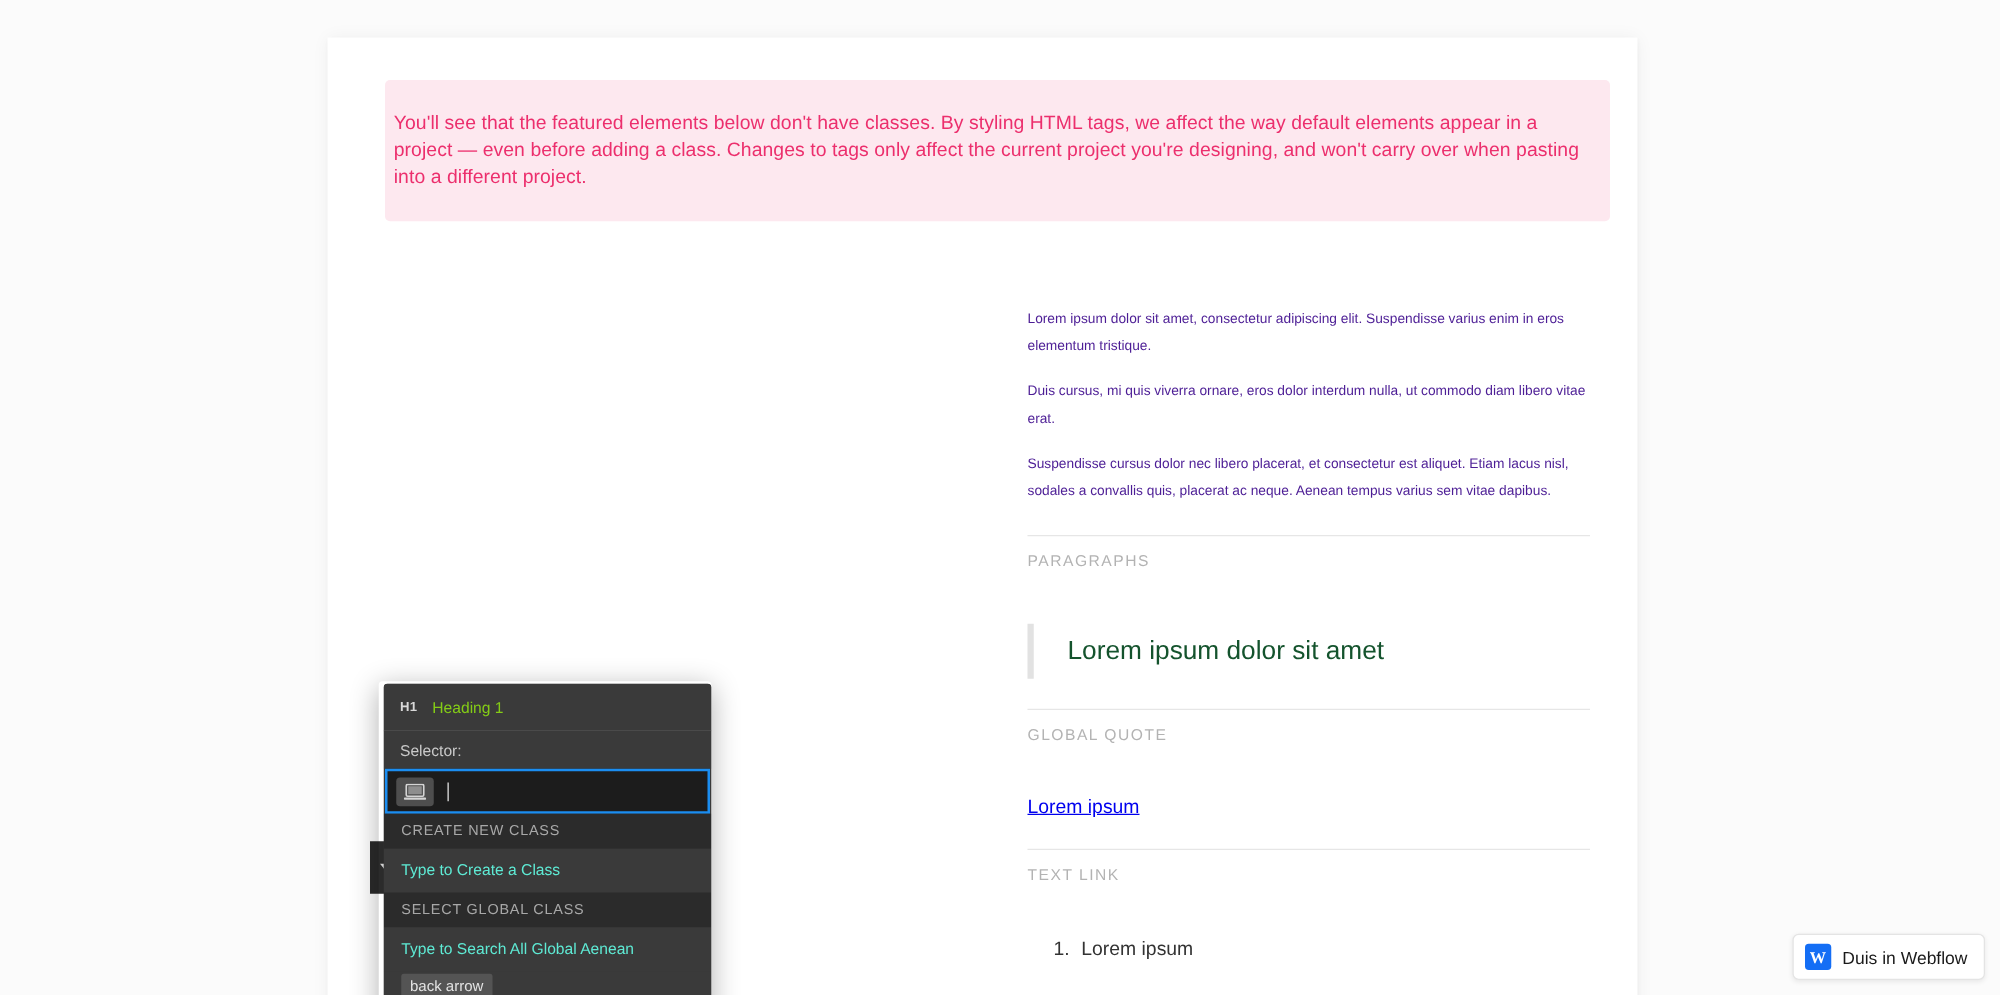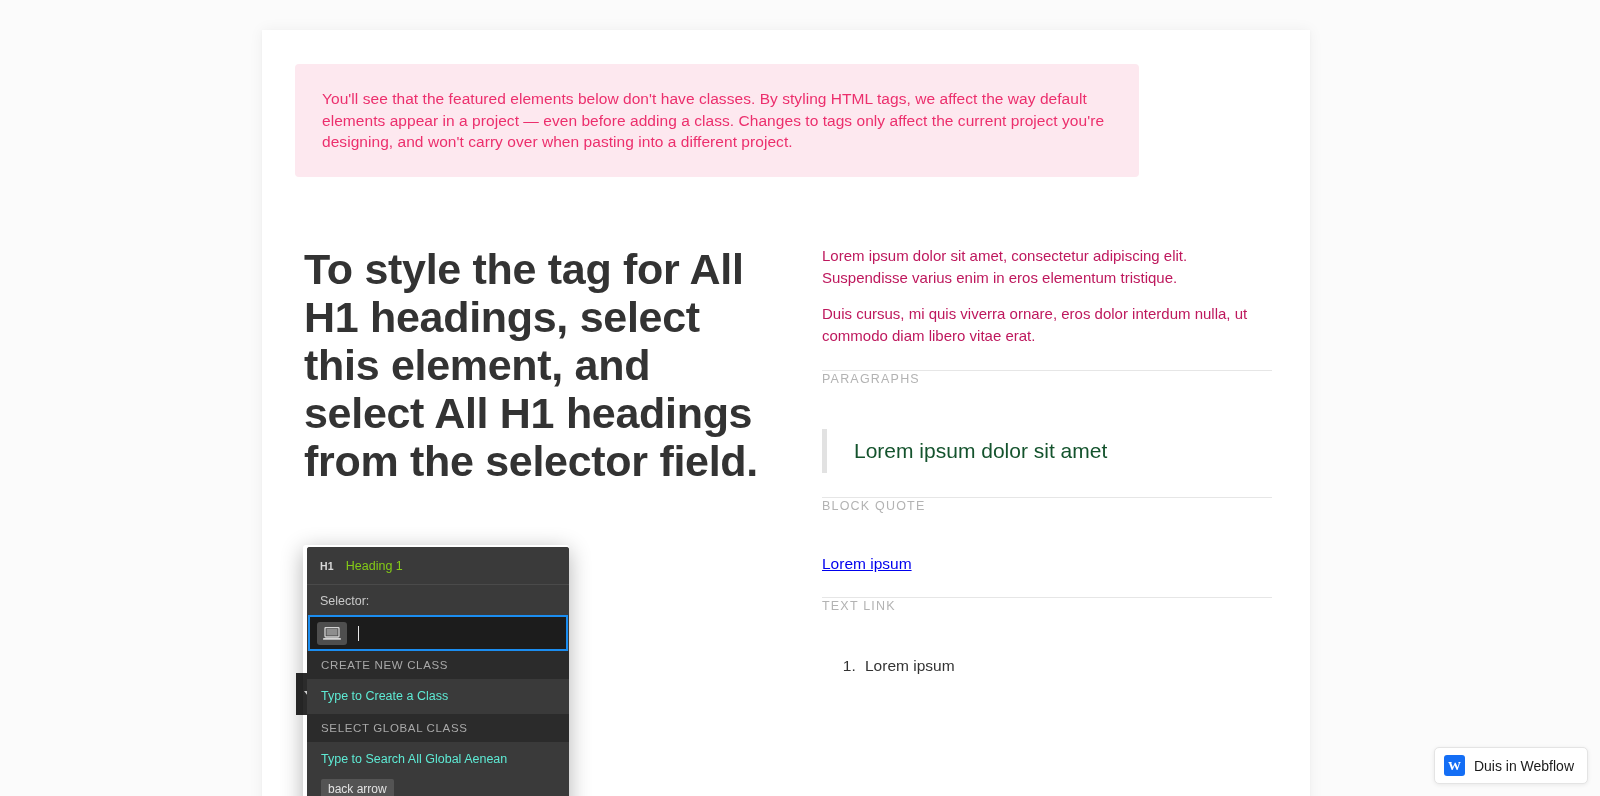--- a/index.html
+++ b/index.html
@@ -24,26 +24,26 @@
     top: 30px;
     width: 1048px;
     height: 900px;
     background: #ffffff;
     box-shadow: 0 0 14px rgba(0,0,0,0.055), 0 1px 3px rgba(0,0,0,0.04);
   }
 
   
   .notice {
     position: absolute;
-    left: 33px;
+    left: 46px;
     top: 34px;
-    width: 844px;
+    width: 980px;
     background: #fde8ef;
     border-radius: 4px;
-    padding: 24px 22px 24px 27px;
+    padding: 24px 22px 24px 7px;
   }
   .notice p {
     color: #ec2f6d;
     font-size: 15.5px;
     line-height: 21.5px;
     letter-spacing: 0.05px;
   }
 
   
   .columns {
@@ -61,37 +61,37 @@
   .headline {
     font-size: 43px;
     line-height: 48px;
     font-weight: bold;
     color: #333333;
     letter-spacing: -0.3px;
   }
 
   
   .para {
-    font-size: 15px;
+    font-size: 11px;
     line-height: 21.5px;
-    color: #be185d;
+    color: #4c1d95;
     margin-bottom: 15px;
   }
   .para:last-of-type { margin-bottom: 0; }
 
   .divider {
     height: 1px;
     background: #e6e6e6;
     margin: 24px 0 0 0;
   }
   .tag-label {
     font-size: 12.5px;
     letter-spacing: 1.2px;
     color: #b3b3b3;
-    margin-top: 1px;
+    margin-top: 13px;
   }
 
   .blockquote {
     border-left: 5px solid #e2e2e2;
     padding: 8px 0 8px 27px;
     margin-top: 43px;
   }
   .blockquote p {
     font-size: 21px;
     line-height: 28px;
@@ -269,21 +269,20 @@
 
 <div class="canvas">
 
   <div class="notice">
     <p>You'll see that the featured elements below don't have classes. By styling HTML tags, we affect the way default elements appear in a project — even before adding a class. Changes to tags only affect the current project you're designing, and won't carry over when pasting into a different project.</p>
   </div>
 
   <div class="columns">
 
     <div class="col-left">
-      <h1 class="headline">To style the tag for All H1 headings, select this element, and select All H1 headings from the selector field.</h1>
 
       <div class="wf-sliver"></div>
       <div class="wf-sliver-caret"></div>
 
       <div class="wf-panel-shadow"></div>
       <div class="wf-panel">
 
         <div class="wf-header">
           <span class="wf-h1-badge">H1</span>
           <span class="wf-header-title">Heading 1</span>
@@ -313,30 +312,31 @@
           <span class="wf-chip">back arrow</span>
         </div>
 
       </div>
     </div>
 
     <div class="col-right">
 
       <p class="para">Lorem ipsum dolor sit amet, consectetur adipiscing elit. Suspendisse varius enim in eros elementum tristique.</p>
       <p class="para">Duis cursus, mi quis viverra ornare, eros dolor interdum nulla, ut commodo diam libero vitae erat.</p>
+      <p class="para">Suspendisse cursus dolor nec libero placerat, et consectetur est aliquet. Etiam lacus nisl, sodales a convallis quis, placerat ac neque. Aenean tempus varius sem vitae dapibus.</p>
 
       <div class="divider"></div>
       <div class="tag-label">PARAGRAPHS</div>
 
       <blockquote class="blockquote">
         <p>Lorem ipsum dolor sit amet</p>
       </blockquote>
 
       <div class="divider"></div>
-      <div class="tag-label">BLOCK QUOTE</div>
+      <div class="tag-label">GLOBAL QUOTE</div>
 
       <div class="textlink-wrap">
         <a href="#" class="textlink">Lorem ipsum</a>
       </div>
 
       <div class="divider"></div>
       <div class="tag-label">TEXT LINK</div>
 
       <ol class="ordered-list">
         <li>Lorem ipsum</li>

